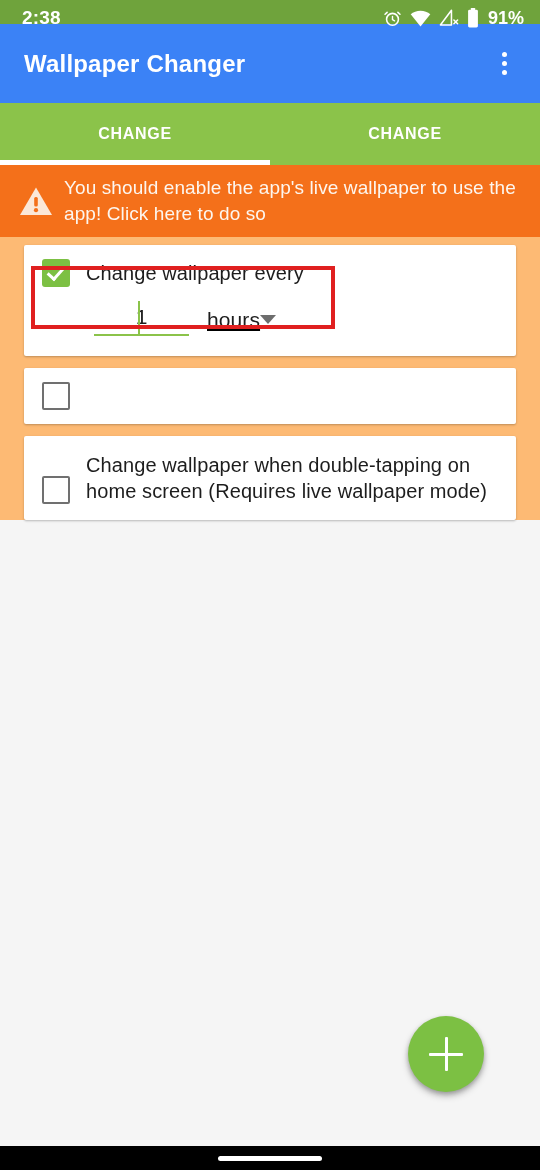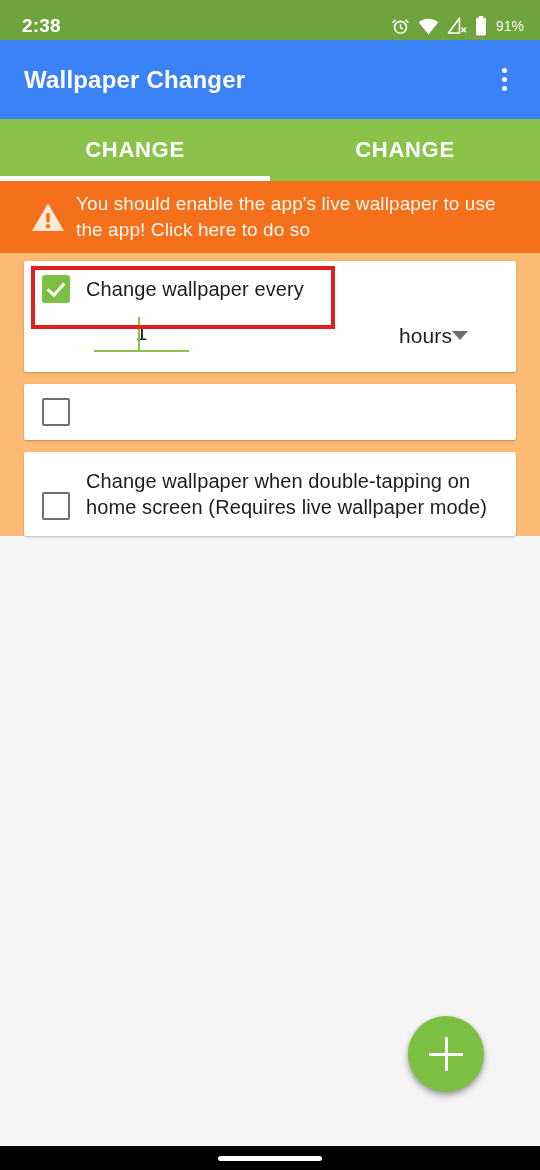--- a/index.html
+++ b/index.html
@@ -10,43 +10,43 @@
     width: 540px;
     height: 1170px;
     font-family: "Liberation Sans", sans-serif;
     background: #f5f5f5;
     overflow: hidden;
     position: relative;
   }
 
   
   .status-bar {
-    height: 40px;
+    height: 24px;
     background: #6fa33c;
     display: flex;
     align-items: center;
     justify-content: space-between;
     padding: 12px 16px 0 22px;
     box-sizing: border-box;
     color: #ffffff;
   }
   .status-time {
     font-size: 19px;
     font-weight: bold;
     letter-spacing: 0.2px;
   }
   .status-icons {
     display: flex;
     align-items: center;
     gap: 8px;
   }
   .status-icons svg { display: block; }
   .battery-pct {
-    font-size: 14px;
-    font-weight: normal;
+    font-size: 18px;
+    font-weight: bold;
     margin-left: 1px;
   }
 
   
   .app-bar {
     height: 79px;
     background: #3b82f6;
     display: flex;
     align-items: center;
     justify-content: space-between;
@@ -84,21 +84,21 @@
     display: flex;
     align-items: stretch;
     position: relative;
   }
   .tab {
     flex: 1 1 0;
     display: flex;
     align-items: center;
     justify-content: center;
     color: #ffffff;
-    font-size: 22px;
+    font-size: 16px;
     font-weight: bold;
     letter-spacing: 0.7px;
     cursor: pointer;
     position: relative;
   }
   .tab.active::after {
     content: "";
     position: absolute;
     left: 0;
     right: 0;
@@ -106,21 +106,21 @@
     height: 5px;
     background: #ffffff;
   }
 
   
   .warning-banner {
     background: #f4701a;
     min-height: 72px;
     display: flex;
     align-items: center;
-    padding: 10px 18px 10px 28px;
+    padding: 10px 18px 10px 16px;
     box-sizing: border-box;
     cursor: pointer;
   }
   .warning-icon {
     flex: 0 0 auto;
     width: 40px;
     display: flex;
     align-items: center;
     justify-content: center;
     margin-right: 8px;
@@ -226,22 +226,23 @@
   .unit-label {
     font-size: 21px;
     color: #1d1d1d;
     letter-spacing: 0.1px;
   }
   .unit-dropdown {
     display: flex;
     align-items: center;
     cursor: pointer;
     flex: 1 1 auto;
-    justify-content: flex-end;
+    justify-content: flex-start;
     padding-right: 34px;
+    text-decoration: underline;
   }
   .caret-down {
     width: 0;
     height: 0;
     border-left: 8px solid transparent;
     border-right: 8px solid transparent;
     border-top: 9px solid #6d6d6d;
   }
 
   

